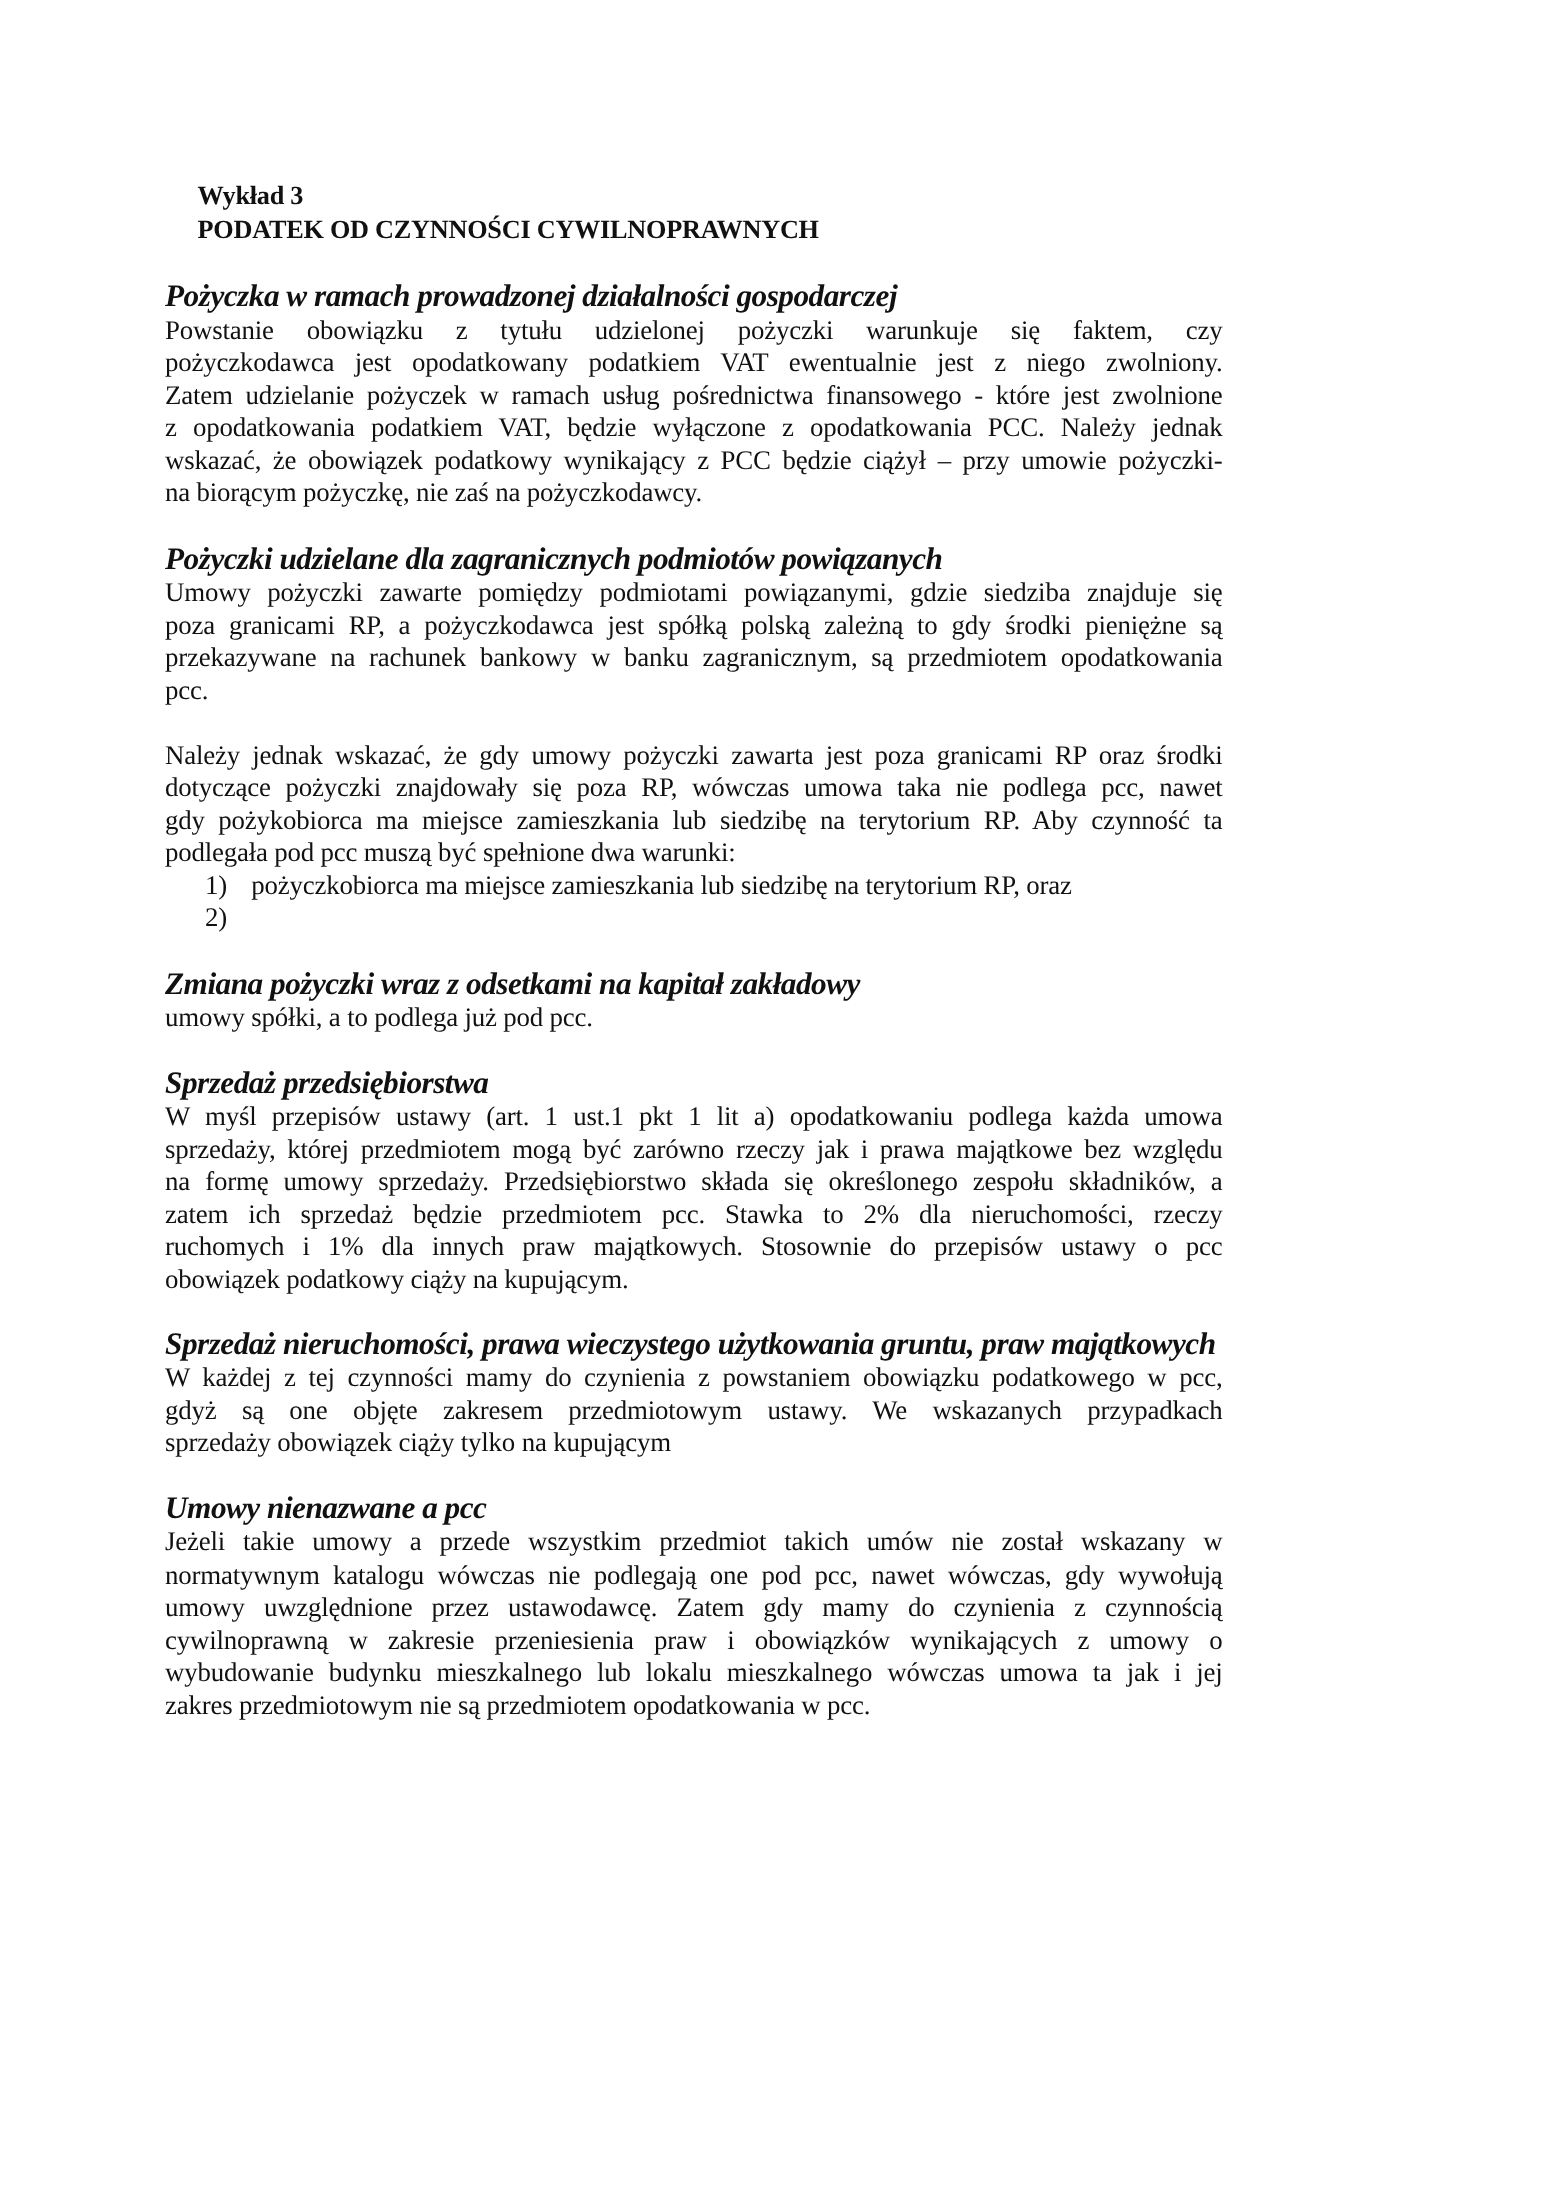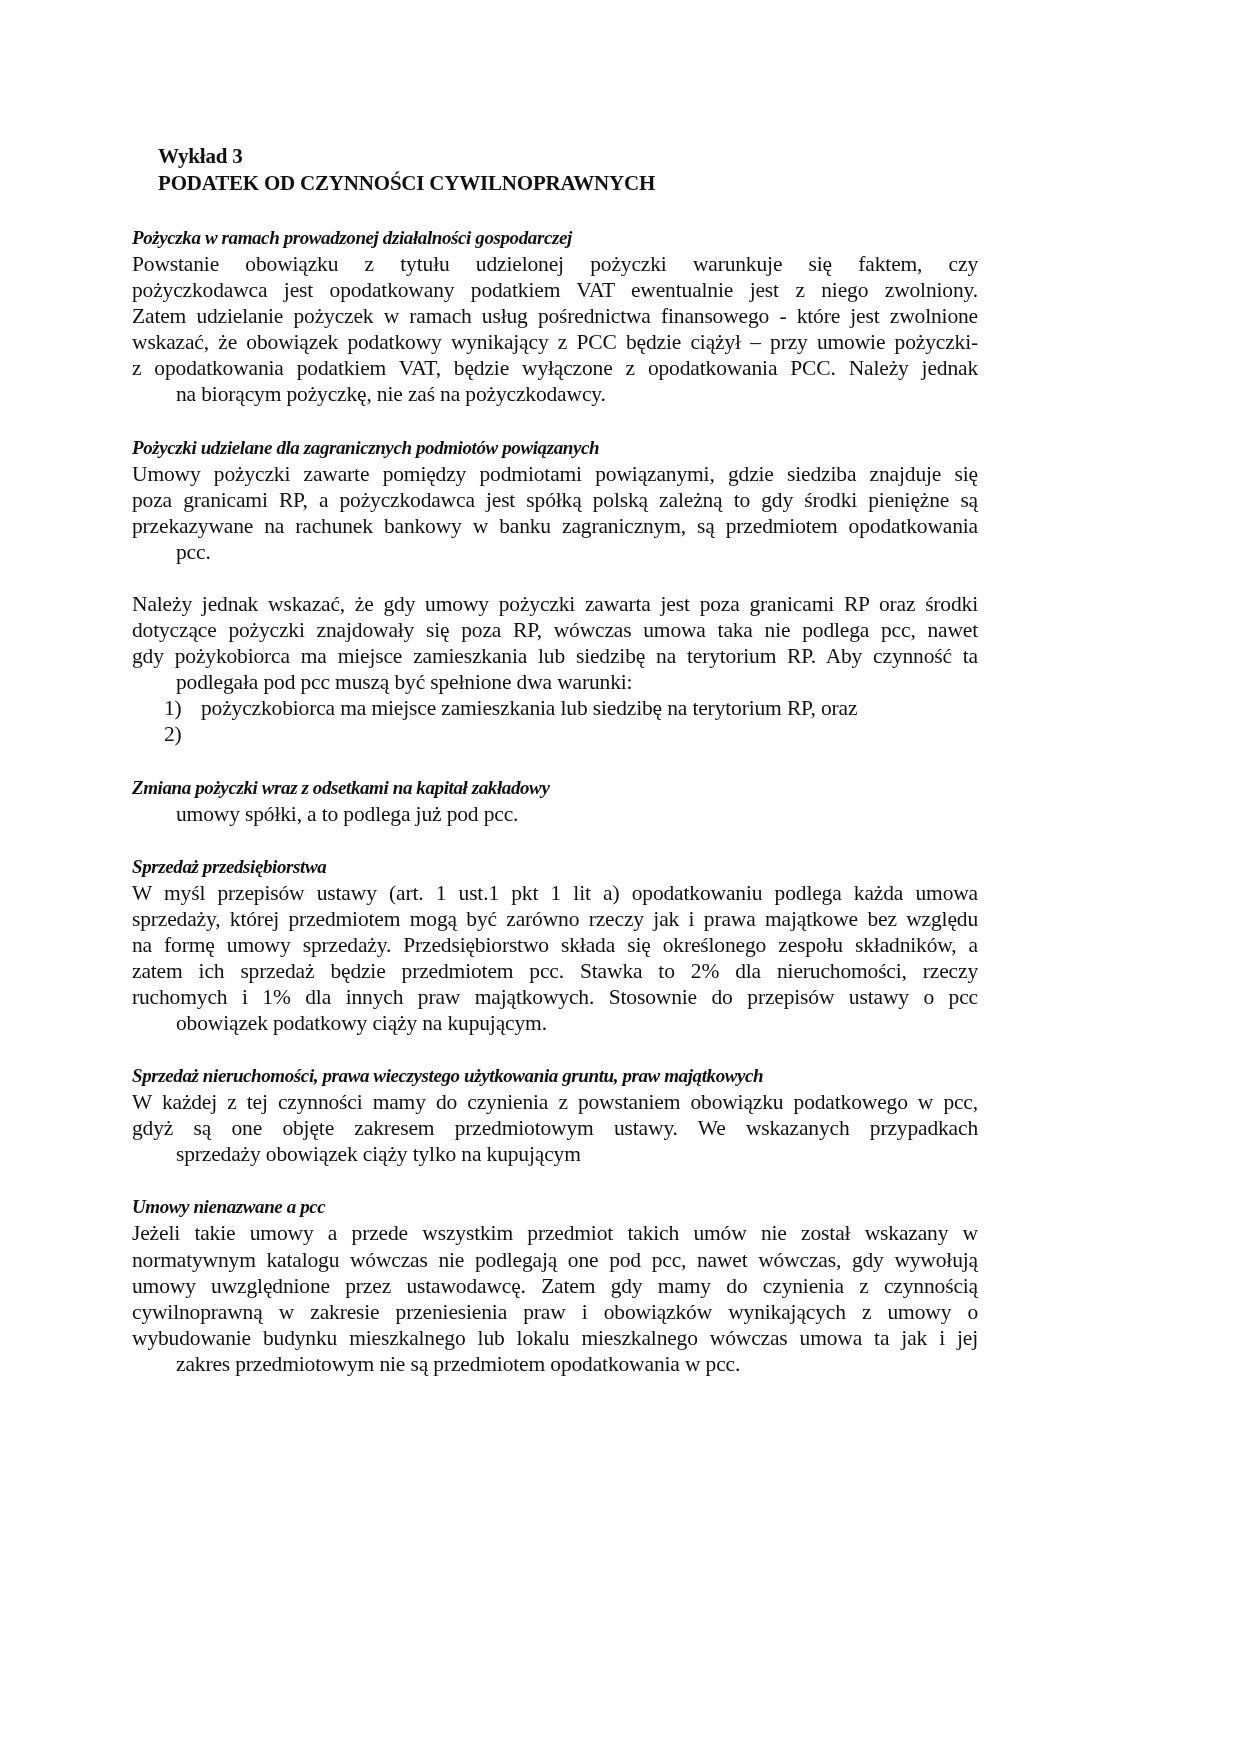--- a/index.html
+++ b/index.html
@@ -27,40 +27,39 @@
       line-height: 27px;
       padding-left: 26px;
       letter-spacing: -0.2px;
     }
     .section {
       margin-top: 0;
     }
     .section-heading {
       font-weight: bold;
       font-style: italic;
-      font-size: 19px;
+      font-size: 25px;
       line-height: 27px;
       letter-spacing: -0.4px;
     }
     .para {
       font-size: 21.5px;
       line-height: 26.1px;
       text-align: justify;
       text-align-last: left;
       margin: 0;
       letter-spacing: -0.15px;
     }
     .para .line {
       display: block;
       text-align: justify;
       text-align-last: justify;
     }
     .para .line.last {
       text-align-last: left;
-      margin-left: 44px;
     }
     .gap-a { height: 27px; }
     .gap-b { height: 26px; }
     ol.conditions {
       list-style: none;
       margin: 0;
       padding: 0 0 0 32px;
       font-size: 21.5px;
       line-height: 26.1px;
       letter-spacing: -0.15px;
@@ -84,22 +83,22 @@
   </div>
 
   <div class="gap-a"></div>
 
   <div class="section">
     <div class="section-heading">Pożyczka w ramach prowadzonej działalności gospodarczej</div>
     <p class="para">
       <span class="line">Powstanie obowiązku z tytułu udzielonej pożyczki warunkuje się  faktem, czy</span>
       <span class="line">pożyczkodawca jest opodatkowany podatkiem VAT ewentualnie jest z niego zwolniony.</span>
       <span class="line">Zatem udzielanie pożyczek w ramach usług pośrednictwa finansowego - które jest zwolnione</span>
+      <span class="line">z opodatkowania podatkiem VAT, będzie wyłączone z opodatkowania PCC. Należy jednak</span>
       <span class="line">wskazać, że obowiązek podatkowy wynikający z PCC będzie ciążył – przy umowie pożyczki-</span>
-      <span class="line">z opodatkowania podatkiem VAT, będzie wyłączone z opodatkowania PCC. Należy jednak</span>
       <span class="line last">na biorącym pożyczkę, nie zaś na pożyczkodawcy.</span>
     </p>
   </div>
 
   <div class="gap-b"></div>
 
   <div class="section">
     <div class="section-heading">Pożyczki udzielane dla zagranicznych  podmiotów powiązanych</div>
     <p class="para">
       <span class="line">Umowy pożyczki zawarte pomiędzy podmiotami powiązanymi, gdzie siedziba znajduje się</span>

